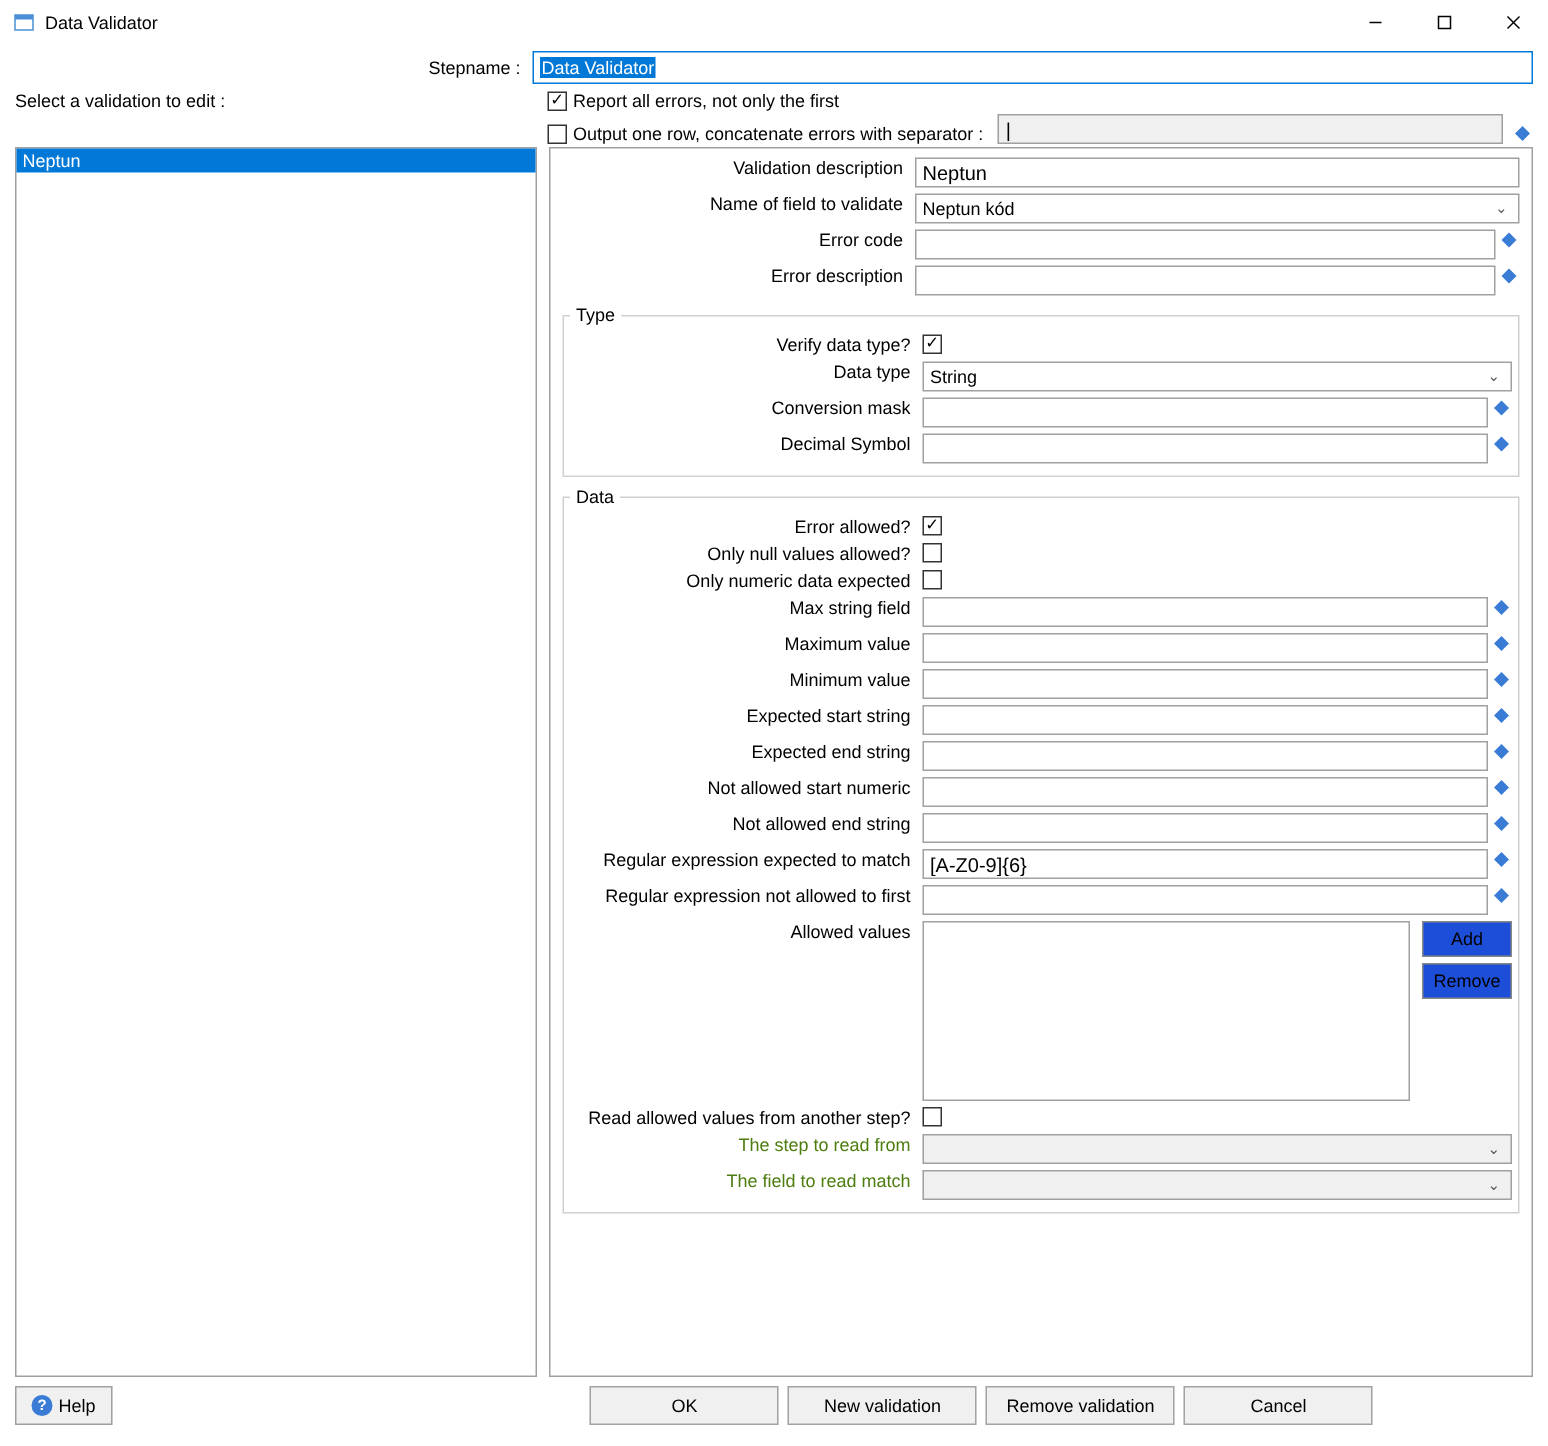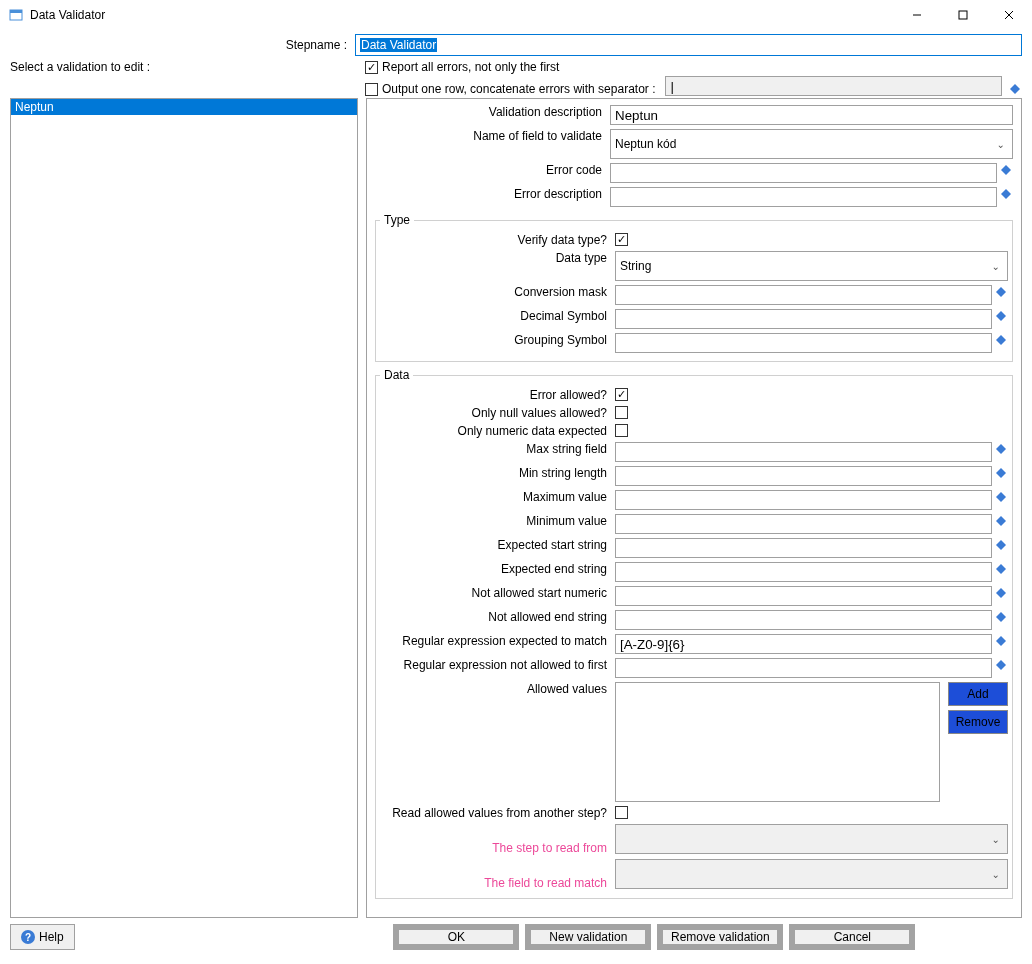--- a/index.html
+++ b/index.html
@@ -114,40 +114,40 @@
     .form-row {
       display:flex;
       align-items:flex-start;
       margin-bottom:4px;
     }
     .form-row .flabel {
       width:235px;
       text-align:right;
       padding-right:8px;
     }
-    .form-row .flabel.disabled { color:#ec4899;margin-top:17px;}
+    .form-row .flabel.disabled { color:#4d7c0f;}
     .form-row .finput {
       flex:1;
       height:20px;
       border:1px solid #a0a0a0;
       padding:0 4px;
       background:#fff;
     }
     .form-row .fcheck {
       width:13px;height:13px;
       border:1px solid #333;
       background:#fff;
       display:inline-flex;align-items:center;justify-content:center;
     }
     .form-row .fcheck.checked::after{
       content:"✓";font-size:11px;line-height:11px;color:#000;
     }
     .form-row .fselect {
       flex:1;
-      height:30px;
+      height:20px;
       border:1px solid #a0a0a0;
       padding:0 4px;
       background:#fff;
       display:flex;align-items:center;justify-content:space-between;
     }
     .form-row .fselect.disabled { background:#f0f0f0; color:#888;}
     .chev { font-size:10px;color:#555;padding-right:3px;}
     fieldset {
       border:1px solid #d0d0d0;
       margin:6px 0;
@@ -184,21 +184,21 @@
       padding:4px 10px;
       display:flex;align-items:center;gap:4px;
       height:26px;
     }
     .bottom-bar .spacer{flex:0 0 200px;}
     .bottom-bar .main-btns{
       display:flex;gap:6px;flex:1;justify-content:center;
     }
     .bottom-bar .main-btns button{
       width:126px;height:26px;
-      border:6px solid #a3a3a3;
+      border:1px solid #a3a3a3;
       background:#f0f0f0;
       font-size:12px;
     }
     .qicon{
       width:14px;height:14px;border-radius:50%;
       background:#3a7bd5;color:#fff;
       display:inline-flex;align-items:center;justify-content:center;
       font-size:10px;font-weight:bold;
     }
   </style>
@@ -323,56 +323,38 @@
       </div>
       <div class="form-row">
         <div class="flabel">Decimal Symbol</div>
         <input class="finput" value="" style="">
         <span class="diamond">
             <svg width="12" height="12">
               <polygon points="6,1 11,6 6,11 1,6" fill="#3a7bd5"></polygon>
             </svg>
           </span>
       </div>
-      <div class="form-row">
-        <div class="flabel">Grouping Symbol</div>
-        <input class="finput" value="" style="">
-        <span class="diamond">
-            <svg width="12" height="12">
-              <polygon points="6,1 11,6 6,11 1,6" fill="#3a7bd5"></polygon>
-            </svg>
-          </span>
-      </div>
     </fieldset>
 
     <fieldset>
       <legend>Data</legend>
       <div class="form-row">
         <div class="flabel">Error allowed?</div>
         <span class="fcheck checked"></span>
       </div>
       <div class="form-row">
         <div class="flabel">Only null values allowed?</div>
         <span class="fcheck"></span>
       </div>
       <div class="form-row">
         <div class="flabel">Only numeric data expected</div>
         <span class="fcheck"></span>
       </div>
       <div class="form-row">
         <div class="flabel">Max string field</div>
-        <input class="finput" value="" style="">
-        <span class="diamond">
-            <svg width="12" height="12">
-              <polygon points="6,1 11,6 6,11 1,6" fill="#3a7bd5"></polygon>
-            </svg>
-          </span>
-      </div>
-      <div class="form-row">
-        <div class="flabel">Min string length</div>
         <input class="finput" value="" style="">
         <span class="diamond">
             <svg width="12" height="12">
               <polygon points="6,1 11,6 6,11 1,6" fill="#3a7bd5"></polygon>
             </svg>
           </span>
       </div>
       <div class="form-row">
         <div class="flabel">Maximum value</div>
         <input class="finput" value="" style="">

